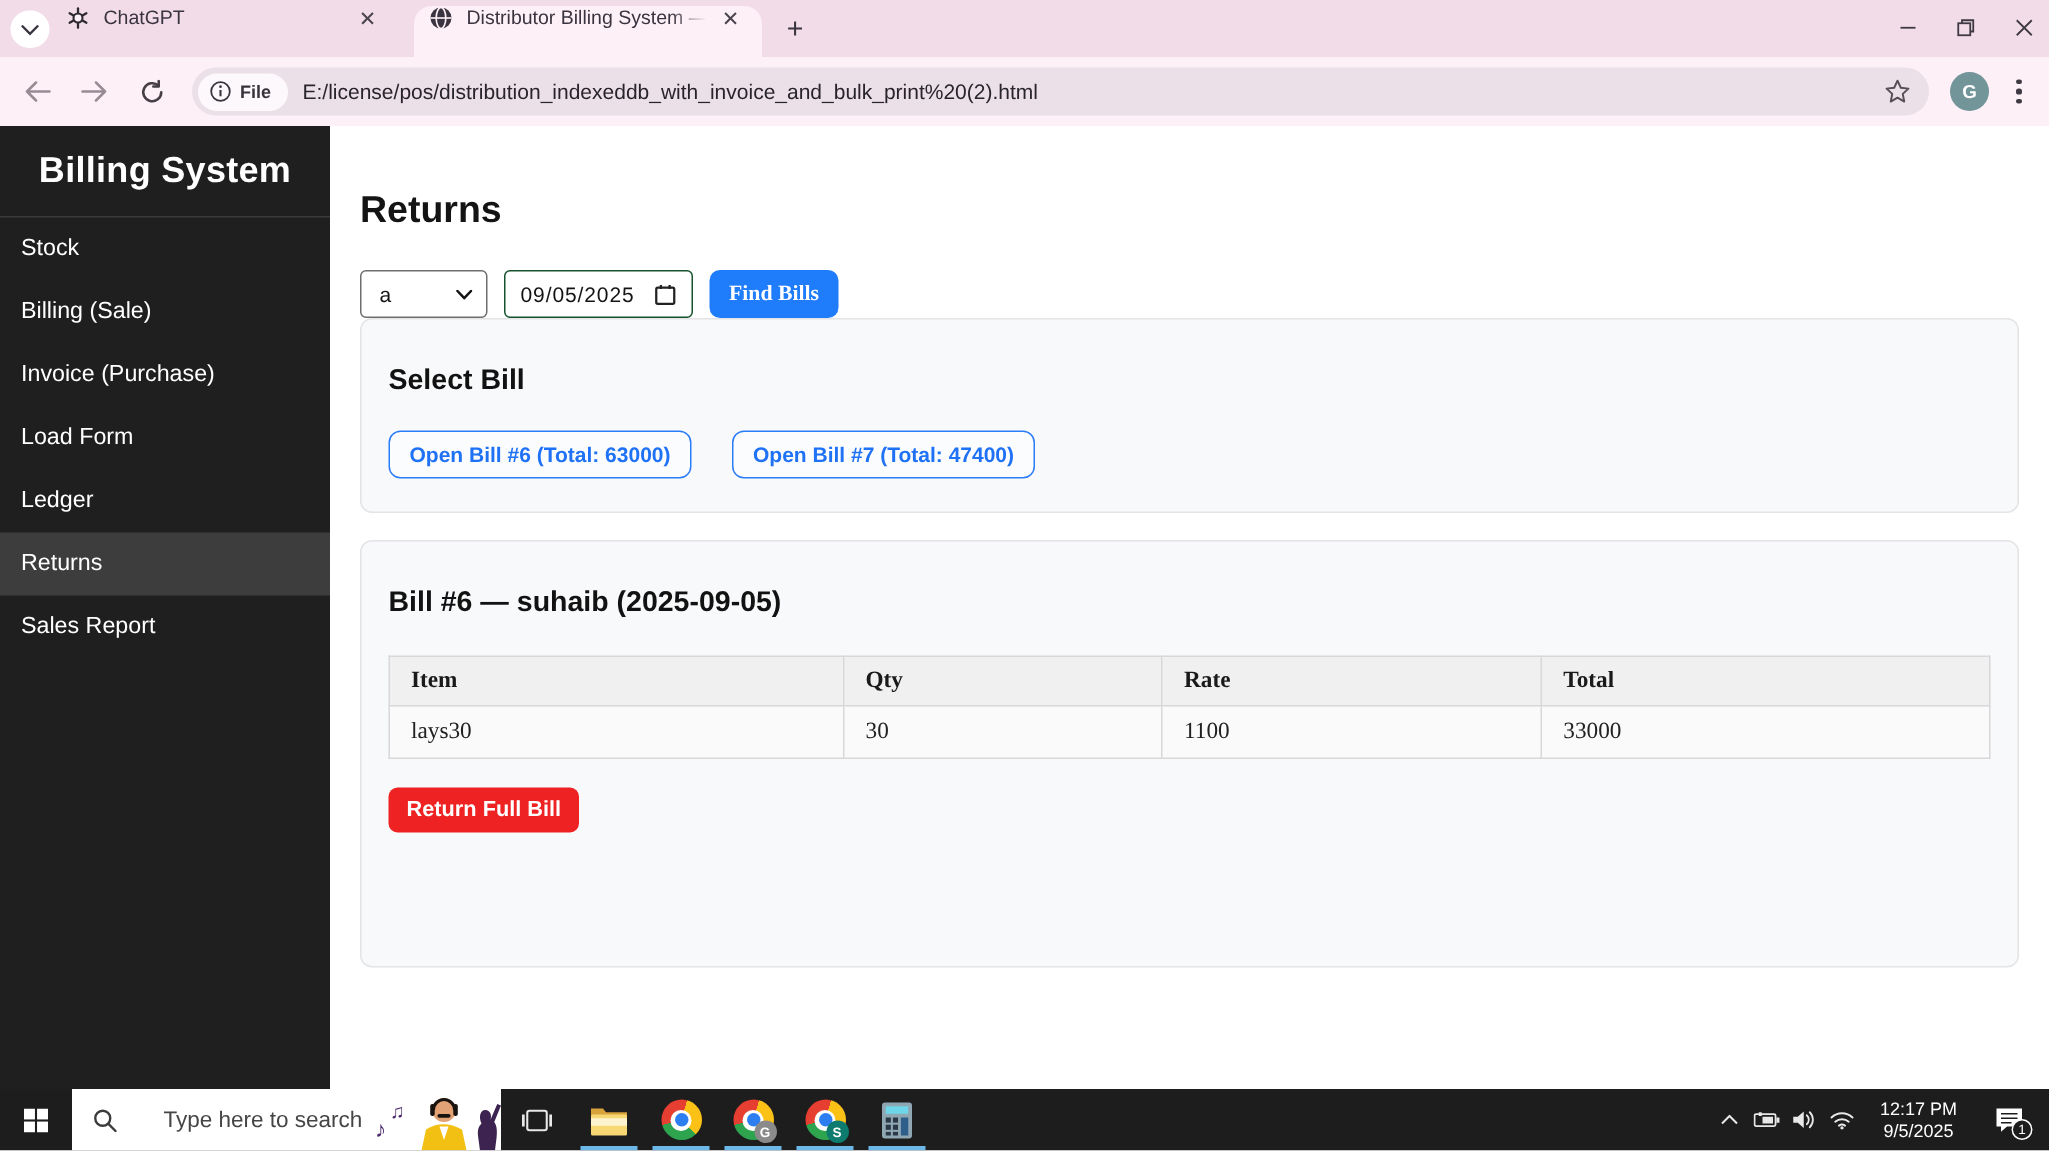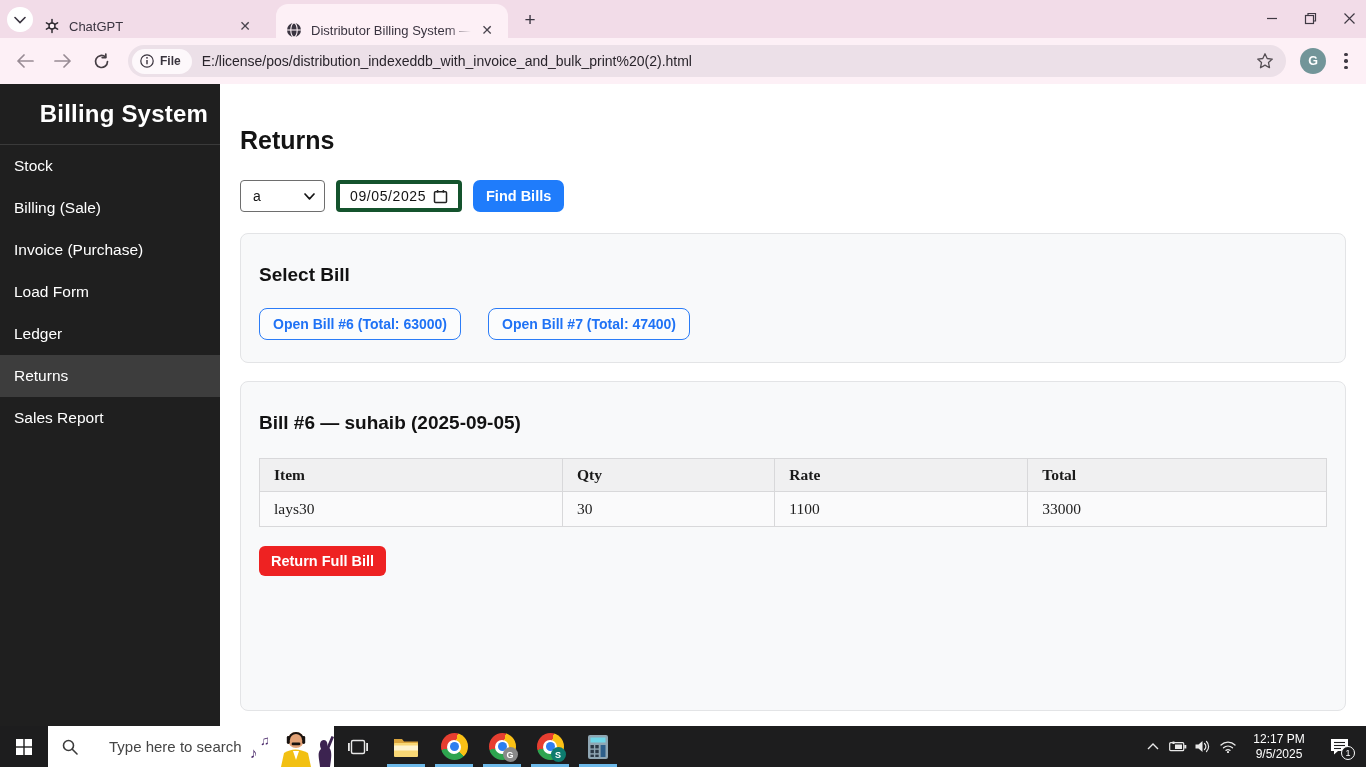--- a/index.html
+++ b/index.html
@@ -4,21 +4,21 @@
 <style>
   * { box-sizing: border-box; margin: 0; padding: 0; }
   html,body { width:1366px; height:767px; overflow:hidden; }
   body { font-family:"Liberation Sans", sans-serif; background:#fff; position:relative; }
   .screen { position:absolute; inset:0; width:1366px; height:767px; }
 
   
   .tabstrip { position:absolute; top:0; left:0; right:0; height:38px; background:#f2dce8; }
   .tab-search-pill { position:absolute; left:7px; top:7px; width:26px; height:25px; background:#fff;
     border-radius:13px; display:flex; align-items:center; justify-content:center; }
-  .tab { position:absolute; top:4px; height:30px; display:flex; align-items:flex-end; padding:0 10px;
+  .tab { position:absolute; top:4px; height:30px; display:flex; align-items:flex-start; padding:0 10px;
     border-radius:10px; font-size:13px; color:#3a3440; }
   .tab .fav { width:16px; height:16px; margin-right:9px; flex:none; }
   .tab .t-title { flex:1; white-space:nowrap; overflow:hidden; max-width:160px;
     -webkit-mask-image:linear-gradient(90deg,#000 85%,transparent); mask-image:linear-gradient(90deg,#000 85%,transparent); }
   .tab .t-close { margin-left:8px; width:16px; height:16px; display:flex; align-items:center;
     justify-content:center; border-radius:50%; color:#4a444e; font-size:14px; }
   .tab.inactive { left:34px; width:234px; }
   .tab.active { left:276px; top:4px; height:34px; width:232px; background:#fdf0f6; border-radius:12px 12px 0 0; }
   .newtab { position:absolute; left:518px; top:8px; width:24px; height:24px; display:flex; align-items:center;
     justify-content:center; color:#3a3440; font-size:19px; }
@@ -38,40 +38,40 @@
   .star-btn { margin-left:auto; flex:none; display:flex; }
   .avatar { width:26px; height:26px; border-radius:50%; background:#729599; color:#fff; font-size:12.5px;
     font-weight:bold; display:flex; align-items:center; justify-content:center; margin:0 10px 0 14px; flex:none; }
   .menu-dots { width:20px; height:28px; display:flex; flex-direction:column; align-items:center;
     justify-content:center; gap:3px; margin-right:10px; flex:none; }
   .menu-dots i { width:3.5px; height:3.5px; border-radius:50%; background:#3f3943; }
 
   
   .content { position:absolute; top:84px; left:0; right:0; bottom:41px; display:flex; background:#fff; }
   .sidebar { width:220px; flex:none; background:#1f1f1f; color:#fff; }
-  .sb-title { font-size:24px; font-weight:bold; text-align:right; padding:16px 12px 16px;
+  .sb-title { font-size:24px; font-weight:bold; text-align:center; padding:16px 0 16px;
     border-bottom:1px solid #3a3a3a; letter-spacing:0.2px; }
   .sb-item { padding:0 14px; height:42px; display:flex; align-items:center; font-size:15.5px; cursor:pointer; }
   .sb-item.active { background:#3d3d3d; }
 
   main { flex:1; padding:0 20px; min-width:0; }
   .page-title { margin-top:42px; font-size:25px; font-weight:bold; color:#141414; line-height:28px; }
   .controls { display:flex; gap:11px; margin-top:26px; height:32px; align-items:center; }
   .select-box { width:85px; height:32px; border:1px solid #6e6e6e; border-radius:4px; background:#fff;
     display:flex; align-items:center; padding:0 9px 0 12px; font-size:14px; color:#141414; }
   .select-box .chev { margin-left:auto; display:flex; }
-  .date-box { width:126px; height:32px; border:4px solid #14532d; border-radius:4px; background:#fff;
+  .date-box { width:126px; height:32px; border:1px solid #14532d; border-radius:4px; background:#fff;
     display:flex; align-items:center; padding:0 10px; font-size:14px; color:#141414; letter-spacing:0.6px; }
   .date-box .cal { margin-left:auto; display:flex; }
   .btn-primary { height:32px; padding:0 13px; background:#1f7cfb; border:none; border-radius:7px;
-    color:#fff; font-size:14.5px; font-weight:bold; font-family:Liberation Sans, sans-serif; cursor:pointer; }
+    color:#fff; font-size:14.5px; font-weight:bold; font-family:Liberation Serif, serif; cursor:pointer; }
 
   .card { background:#f8f9fa; border:1px solid #e3e4e6; border-radius:8px; padding:18px; }
-  .card-select { margin-top:21px; height:130px; }
-  .card-bill { margin-top:18px; height:330px; }
+  .card-select { height:130px; }
+  .card-bill { margin-top:18px; height:285px; }
   .card-title { margin-top:12px; font-size:19px; font-weight:bold; color:#121212; line-height:22px; }
   .bill-btn-row { display:flex; gap:27px; margin-top:22px; }
   .btn-outline { height:32px; padding:0 13px; background:#fbfcfd; border:1px solid #2b7cf7; border-radius:8px;
     color:#1f72f5; font-size:14px; font-weight:bold; font-family:inherit; display:flex; align-items:center; cursor:pointer; }
 
   table.bill-table { width:100%; border-collapse:collapse; margin-top:24px; background:#fafafb;font-family:Liberation Serif, serif; }
   .bill-table th { background:#f0f0f1; font-size:15.5px; font-weight:bold; color:#1a1a1a; text-align:left;
     padding:6px 14px; border:1px solid #d8d8da; height:33px; }
   .bill-table td { font-size:15.5px; color:#222; text-align:left; padding:7px 14px;
     border:1px solid #d8d8da; height:35px; }

